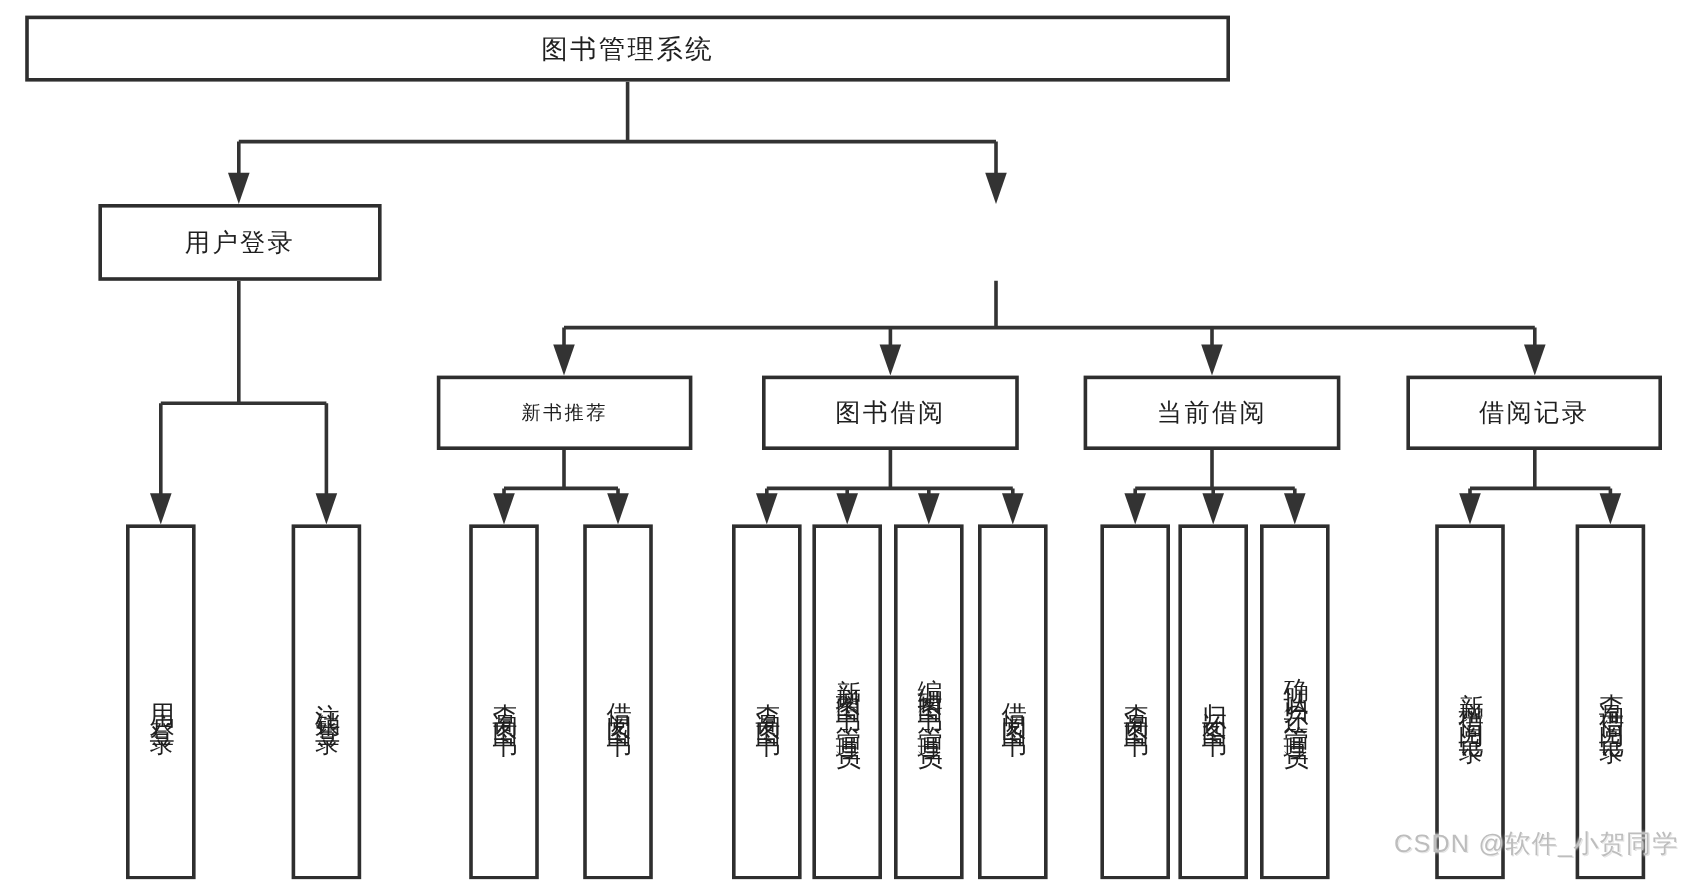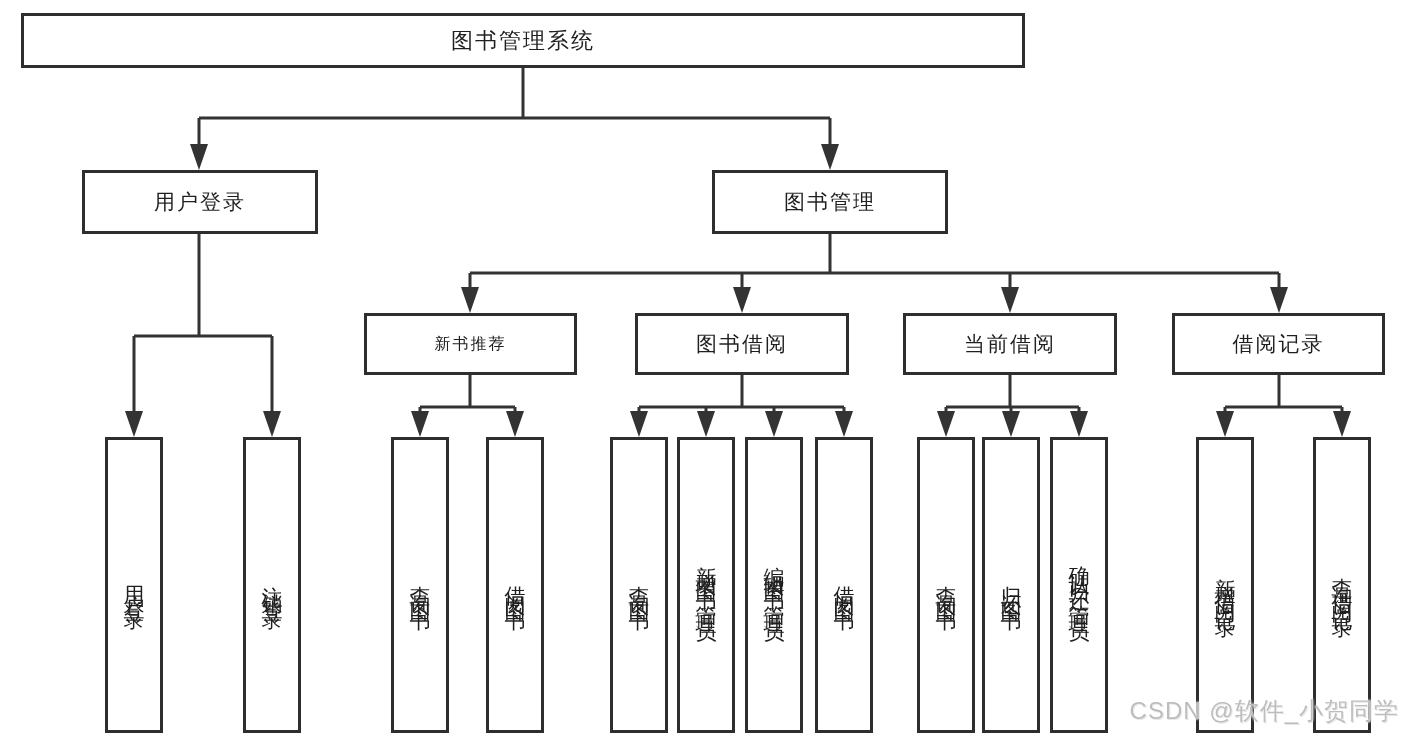--- a/index.html
+++ b/index.html
@@ -34,22 +34,22 @@
   }
   .node.v .lbl {
     writing-mode: vertical-rl;
     text-orientation: mixed;
     letter-spacing: 8px;
     white-space: normal;
   }
   .watermark {
     position: absolute;
     right: 6px;
-    bottom: 6px;
-    font-size: 24px;
+    bottom: 16px;
+    font-size: 21px;
     letter-spacing: 1px;
     color: var(--watermark, #bdbdbd);
     text-shadow: 0 0 2px #ffffff, 0 0 3px #ffffff, 1px 1px 0 rgba(90,90,90,0.25);
     pointer-events: none;
     margin-left: 28px;
   }
 </style>
 </head>
 <body>
 
@@ -96,23 +96,20 @@
         <polygon points="1333,411 1351,411 1342,437" fill="#333333"></polygon>
       </g>
     </svg>
   <div id="nodes">
       <div class="node h level-1" style="left: 21px; top: 13px; width: 1004px; height: 55px; font-size: 22px;">
         <span class="lbl">图书管理系统</span>
       </div>
       <div class="node h level-2" style="left: 82px; top: 170px; width: 236px; height: 64px; font-size: 21px;">
         <span class="lbl">用户登录</span>
       </div>
-      <div class="node h level-2" style="left: 712px; top: 170px; width: 236px; height: 64px; font-size: 21px;">
-        <span class="lbl">图书管理</span>
-      </div>
       <div class="node h level-3" style="left: 364px; top: 313px; width: 213px; height: 62px; font-size: 16px;">
         <span class="lbl">新书推荐</span>
       </div>
       <div class="node h level-3" style="left: 903px; top: 313px; width: 214px; height: 62px; font-size: 21px;">
         <span class="lbl">当前借阅</span>
       </div>
       <div class="node h level-3" style="left: 635px; top: 313px; width: 214px; height: 62px; font-size: 21px;">
         <span class="lbl">图书借阅</span>
       </div>
       <div class="node h level-3" style="left: 1172px; top: 313px; width: 213px; height: 62px; font-size: 21px;">

